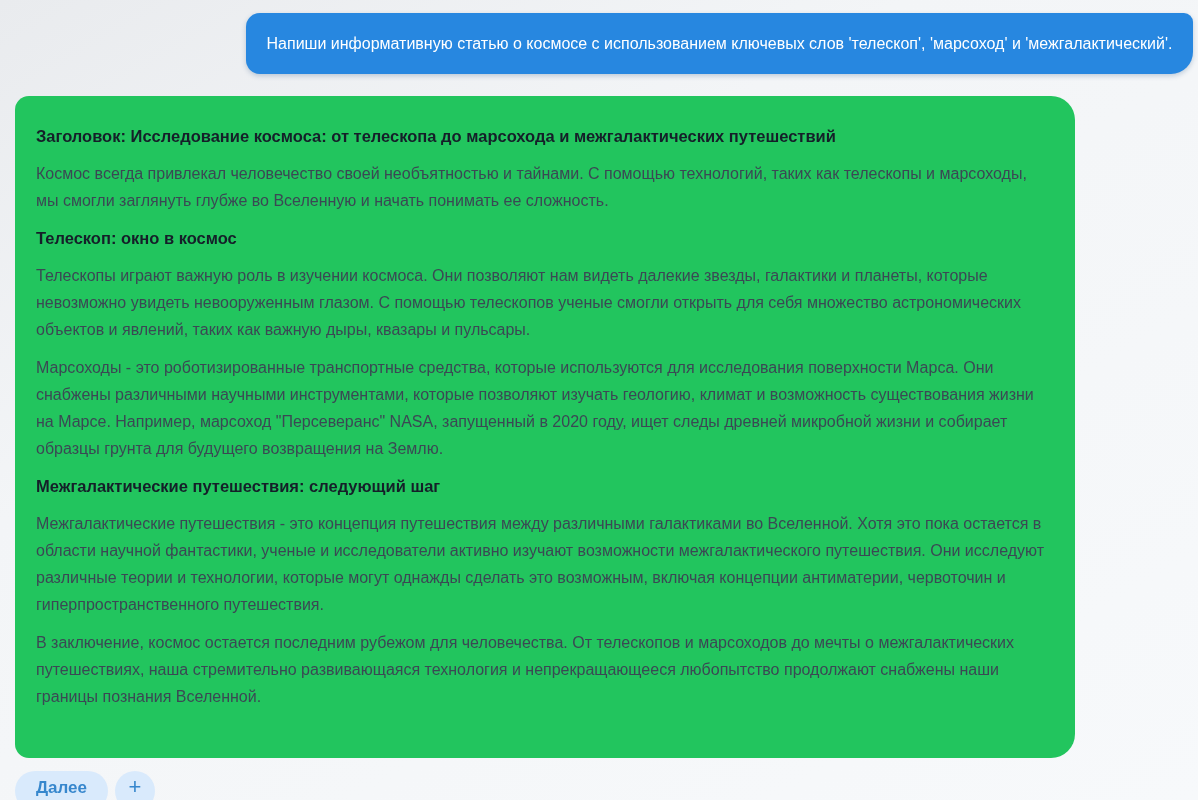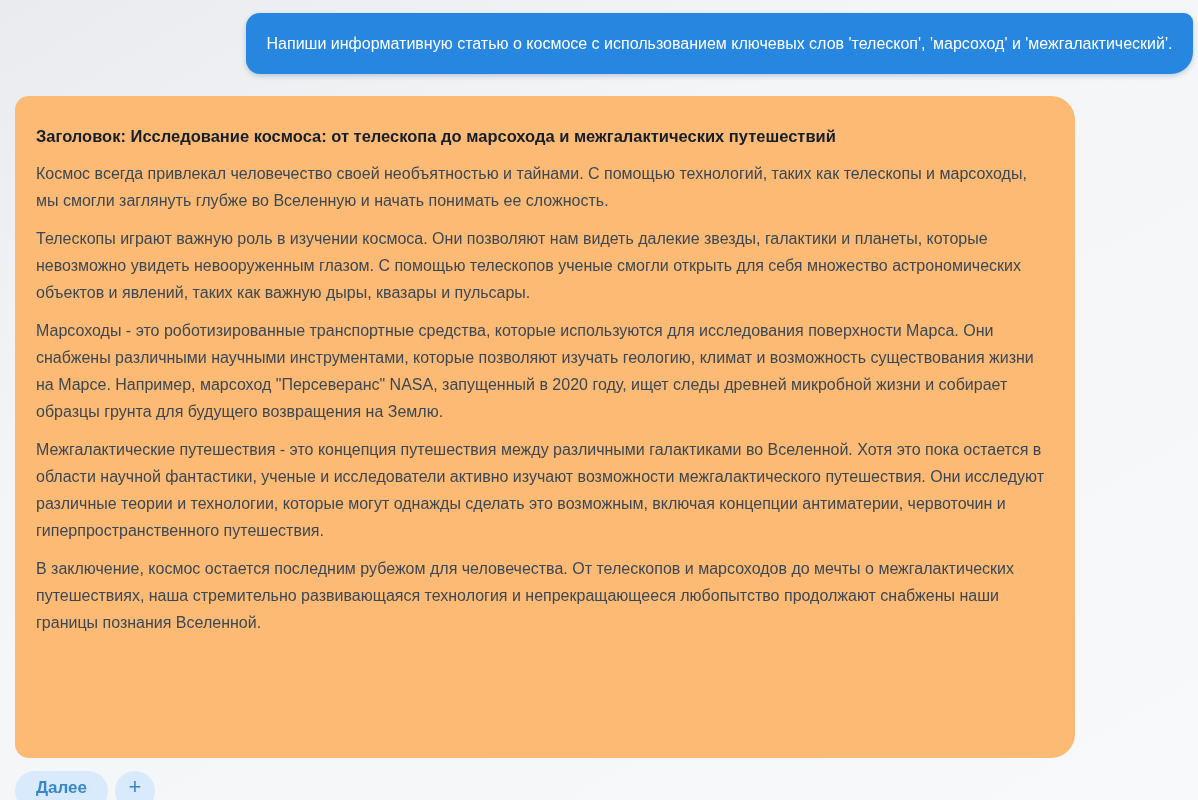--- a/index.html
+++ b/index.html
@@ -37,21 +37,21 @@
     white-space: nowrap;
   }
 
   
   .assistant-card {
     position: absolute;
     left: 15px;
     top: 96px;
     width: 1060px;
     height: 662px;
-    background: #fdba74;
+    background: #22c55e;
     border-radius: 14px 24px 24px 14px;
     padding: 16px 30px 20px 21px;
     overflow: hidden;
   }
   .assistant-card h3 {
     color: #151f29;
     font-size: 16.5px;
     font-weight: bold;
     line-height: 27px;
     margin: 11px 0 10px 0;
@@ -98,23 +98,25 @@
 <body>
 
 <div class="user-bubble">
   <span class="msg">Напиши информативную статью о космосе с использованием ключевых слов 'телескоп', 'марсоход' и 'межгалактический'.</span>
 </div>
 
 <div class="assistant-card">
   <h3>Заголовок: Исследование космоса: от телескопа до марсохода и межгалактических путешествий</h3>
   <p>Космос всегда привлекал человечество своей необъятностью и тайнами. С помощью технологий, таких как телескопы и марсоходы, мы смогли заглянуть глубже во Вселенную и начать понимать ее сложность.</p>
 
+  <h3>Телескоп: окно в космос</h3>
   <p>Телескопы играют важную роль в изучении космоса. Они позволяют нам видеть далекие звезды, галактики и планеты, которые невозможно увидеть невооруженным глазом. С помощью телескопов ученые смогли открыть для себя множество астрономических объектов и явлений, таких как важную дыры, квазары и пульсары.</p>
 
   <p>Марсоходы - это роботизированные транспортные средства, которые используются для исследования поверхности Марса. Они снабжены различными научными инструментами, которые позволяют изучать геологию, климат и возможность существования жизни на Марсе. Например, марсоход "Персеверанс" NASA, запущенный в 2020 году, ищет следы древней микробной жизни и собирает образцы грунта для будущего возвращения на Землю.</p>
 
+  <h3>Межгалактические путешествия: следующий шаг</h3>
   <p>Межгалактические путешествия - это концепция путешествия между различными галактиками во Вселенной. Хотя это пока остается в области научной фантастики, ученые и исследователи активно изучают возможности межгалактического путешествия. Они исследуют различные теории и технологии, которые могут однажды сделать это возможным, включая концепции антиматерии, червоточин и гиперпространственного путешествия.</p>
 
   <p>В заключение, космос остается последним рубежом для человечества. От телескопов и марсоходов до мечты о межгалактических путешествиях, наша стремительно развивающаяся технология и непрекращающееся любопытство продолжают снабжены наши границы познания Вселенной.</p>
 </div>
 
 <button class="action-btn next-btn">Далее</button>
 <button class="action-btn plus-btn">+</button>
 
 </body></html>

